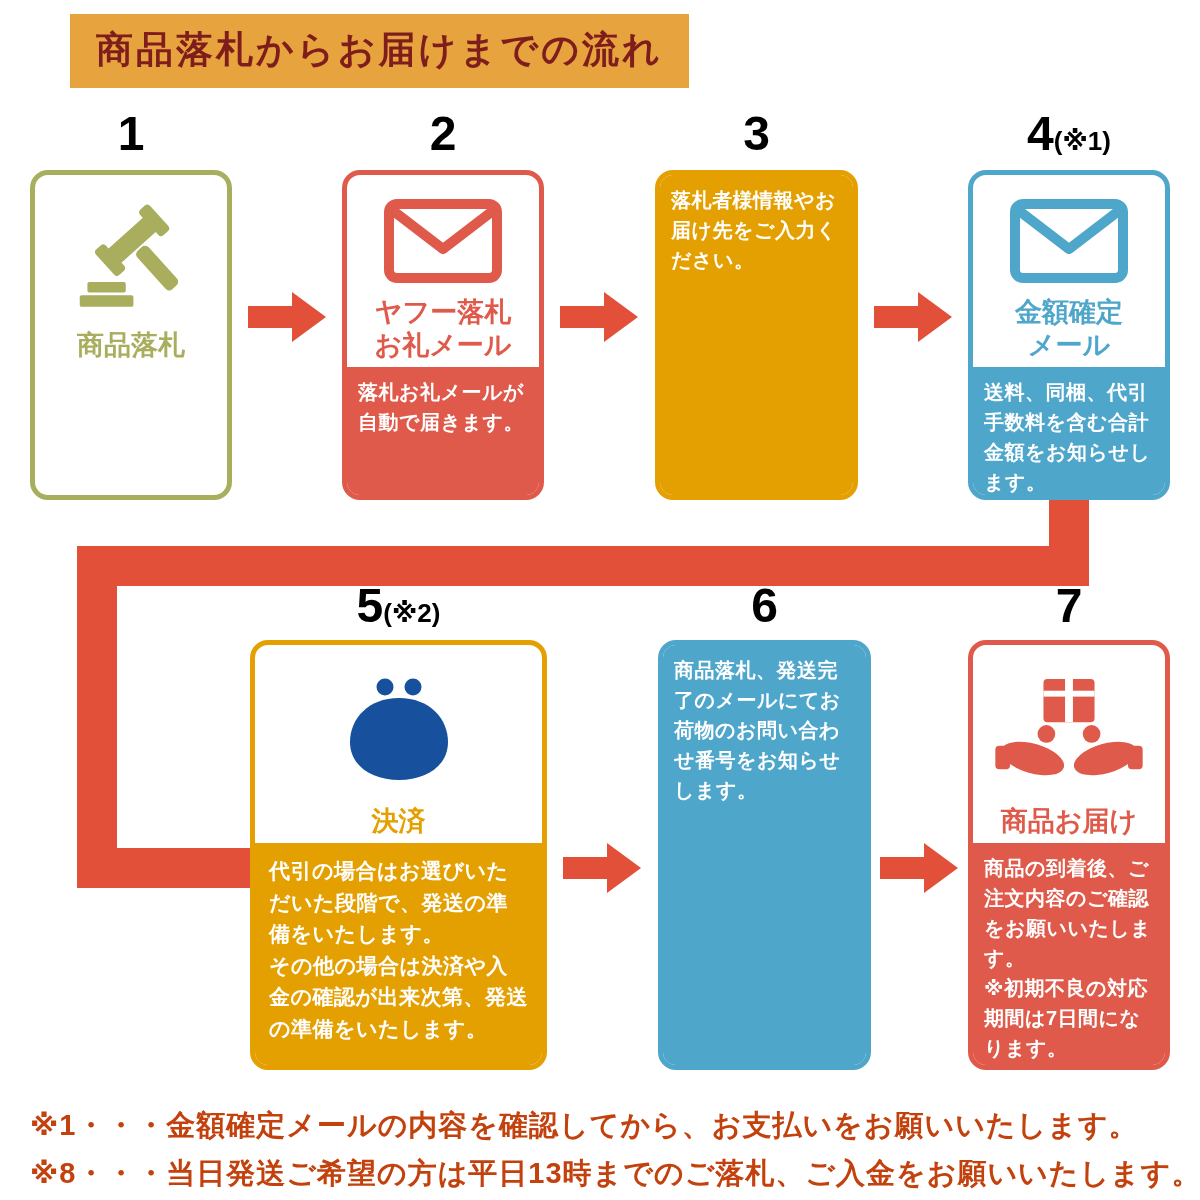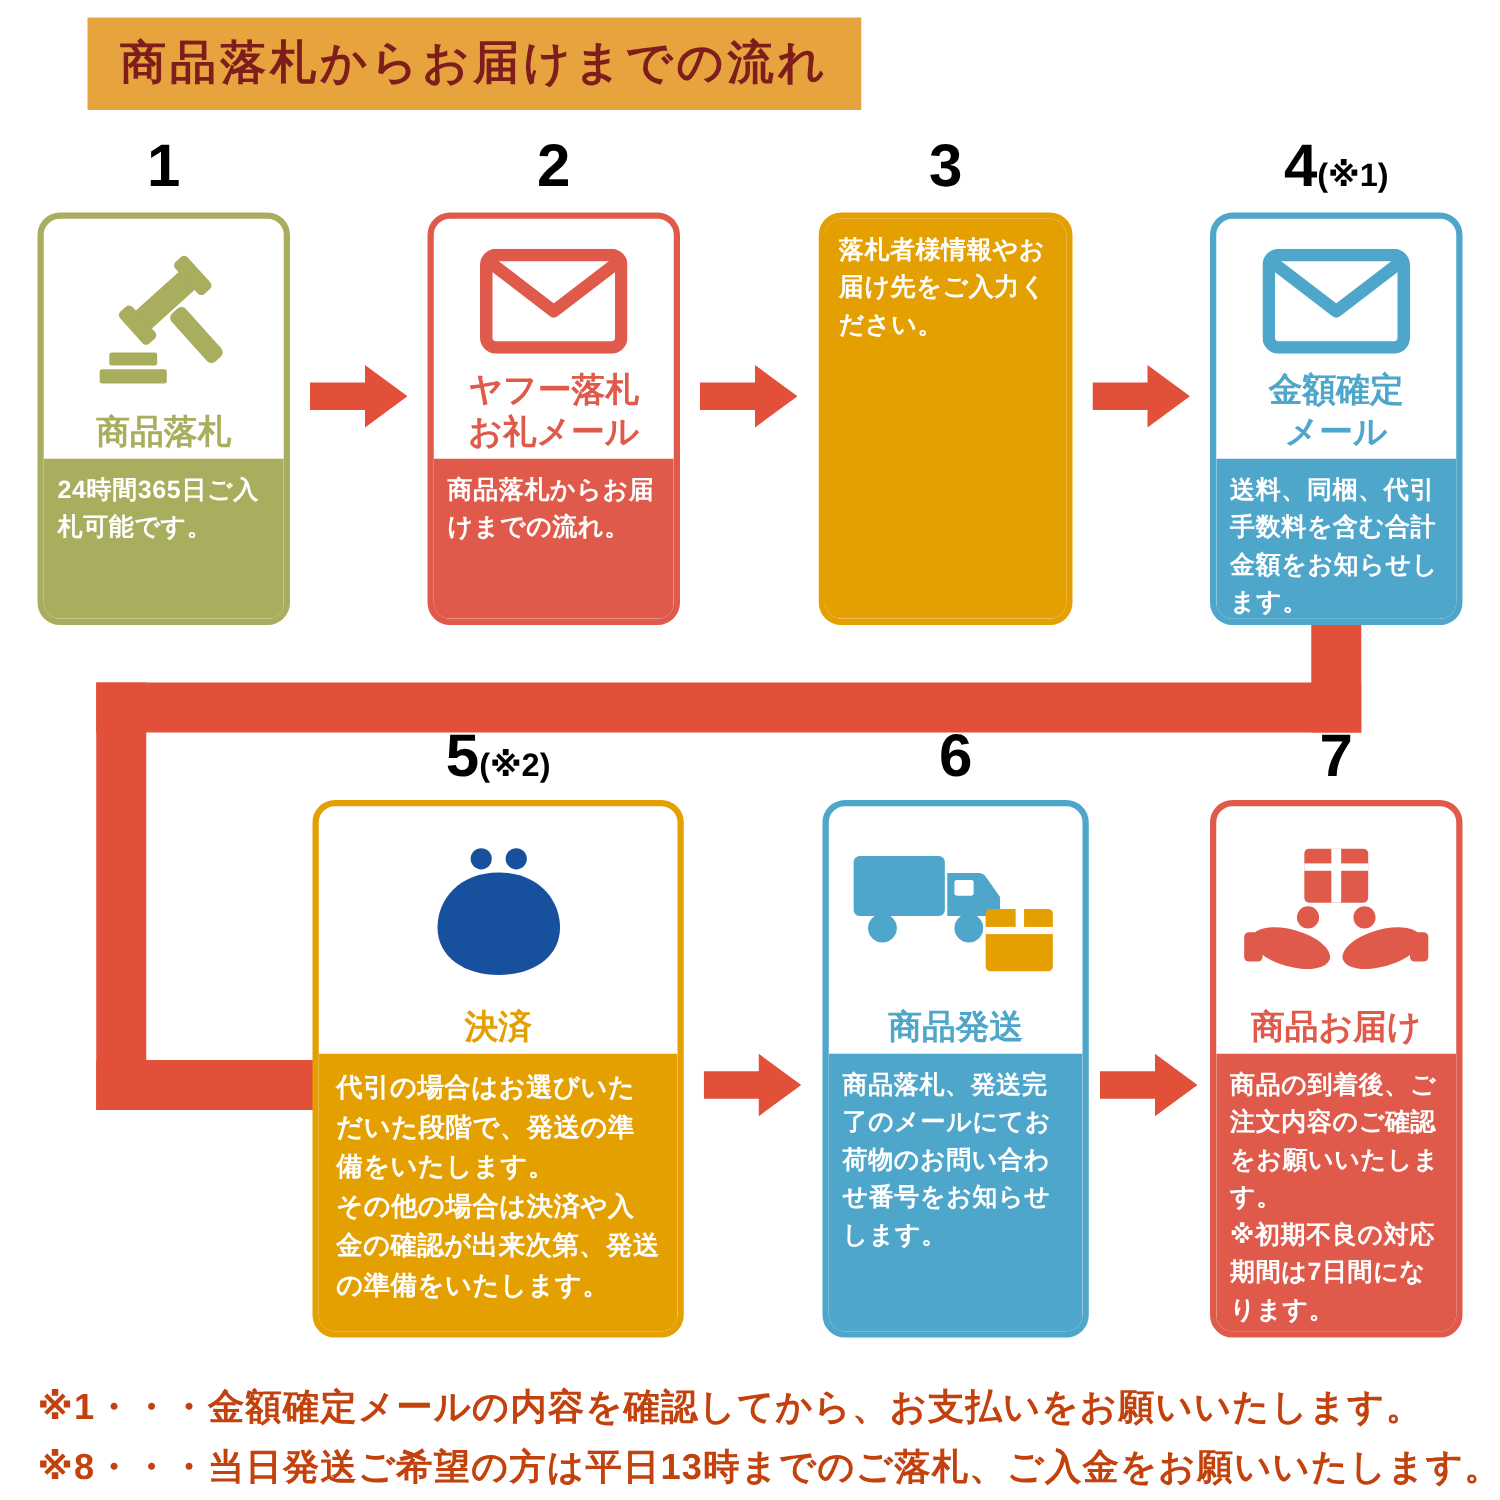--- a/index.html
+++ b/index.html
@@ -82,39 +82,38 @@
             <rect x="24" y="20" width="14" height="36" rx="4"></rect>
             <rect x="86" y="20" width="14" height="36" rx="4"></rect>
             <rect x="54" y="50" width="16" height="54" rx="5"></rect>
           </g>
           <rect x="6" y="96" width="56" height="12" rx="2"></rect>
           <rect x="14" y="82" width="40" height="11" rx="2"></rect>
         </svg>
       </div>
       <div class="card-title">商品落札</div>
     </div>
-    <div class="card-body">24時間365日ご入札可能です。</div>
   </div>
 
   <svg class="arrow" style="left:248px;top:289px" width="78" height="56" viewBox="0 0 78 56">
     <polygon class="arrow-fill" points="0,17 44,17 44,3 78,28 44,53 44,39 0,39"></polygon>
   </svg>
 
   <div class="card red r1" style="left:342px;top:170px;width:202px;height:330px">
     <div class="card-top">
       <div class="icon-box">
         <svg width="118" height="84" viewBox="0 0 118 84">
           <rect x="5" y="5" width="108" height="74" rx="8" fill="none" stroke="currentColor" stroke-width="10"></rect>
           <path d="M12 14 L59 50 L106 14" fill="none" stroke="currentColor" stroke-width="10" stroke-linejoin="round" stroke-linecap="round"></path>
         </svg>
       </div>
       <div class="card-title">ヤフー落札
 お礼メール</div>
     </div>
-    <div class="card-body">商品落札からお届けまでの流れ。</div>
+    <div class="card-body">落札お礼メールが自動で届きます。</div>
   </div>
 
   <svg class="arrow" style="left:560px;top:289px" width="78" height="56" viewBox="0 0 78 56">
     <polygon class="arrow-fill" points="0,17 44,17 44,3 78,28 44,53 44,39 0,39"></polygon>
   </svg>
 
   <div class="card orange r1" style="left:655px;top:170px;width:203px;height:330px">
     <div class="card-body">落札者様情報やお届け先をご入力ください。</div>
   </div>
 
@@ -149,37 +148,20 @@
     </div>
     <div class="card-body">代引の場合はお選びいただいた段階で、発送の準備をいたします。
 その他の場合は決済や入金の確認が出来次第、発送の準備をいたします。</div>
   </div>
 
   <svg class="arrow" style="left:563px;top:840px" width="78" height="56" viewBox="0 0 78 56">
     <polygon class="arrow-fill" points="0,17 44,17 44,3 78,28 44,53 44,39 0,39"></polygon>
   </svg>
 
   <div class="card blue r2" style="left:658px;top:640px;width:213px;height:430px">
-    <div class="card-top">
-      <div class="icon-box">
-        <svg width="168" height="118" viewBox="0 0 175 122">
-          <g fill="currentColor">
-            <rect x="2" y="14" width="76" height="50" rx="5"></rect>
-            <path d="M80 28 h26 a7 7 0 0 1 6 3 l12 17 v16 h-44 z"></path>
-            <circle cx="26" cy="74" r="12"></circle>
-            <circle cx="98" cy="74" r="12"></circle>
-          </g>
-          <rect x="86" y="34" width="16" height="13" rx="2" fill="#fff"></rect>
-          <rect class="box-orange" x="112" y="58" width="56" height="52" rx="4"></rect>
-          <rect class="box-white" x="112" y="73" width="56" height="6"></rect>
-          <rect class="box-white" x="137" y="58" width="7" height="15"></rect>
-        </svg>
-      </div>
-      <div class="card-title">商品発送</div>
-    </div>
     <div class="card-body">商品落札、発送完了のメールにてお荷物のお問い合わせ番号をお知らせします。</div>
   </div>
 
   <svg class="arrow" style="left:880px;top:840px" width="78" height="56" viewBox="0 0 78 56">
     <polygon class="arrow-fill" points="0,17 44,17 44,3 78,28 44,53 44,39 0,39"></polygon>
   </svg>
 
   <div class="card red r2" style="left:968px;top:640px;width:202px;height:430px">
     <div class="card-top">
       <div class="icon-box">

